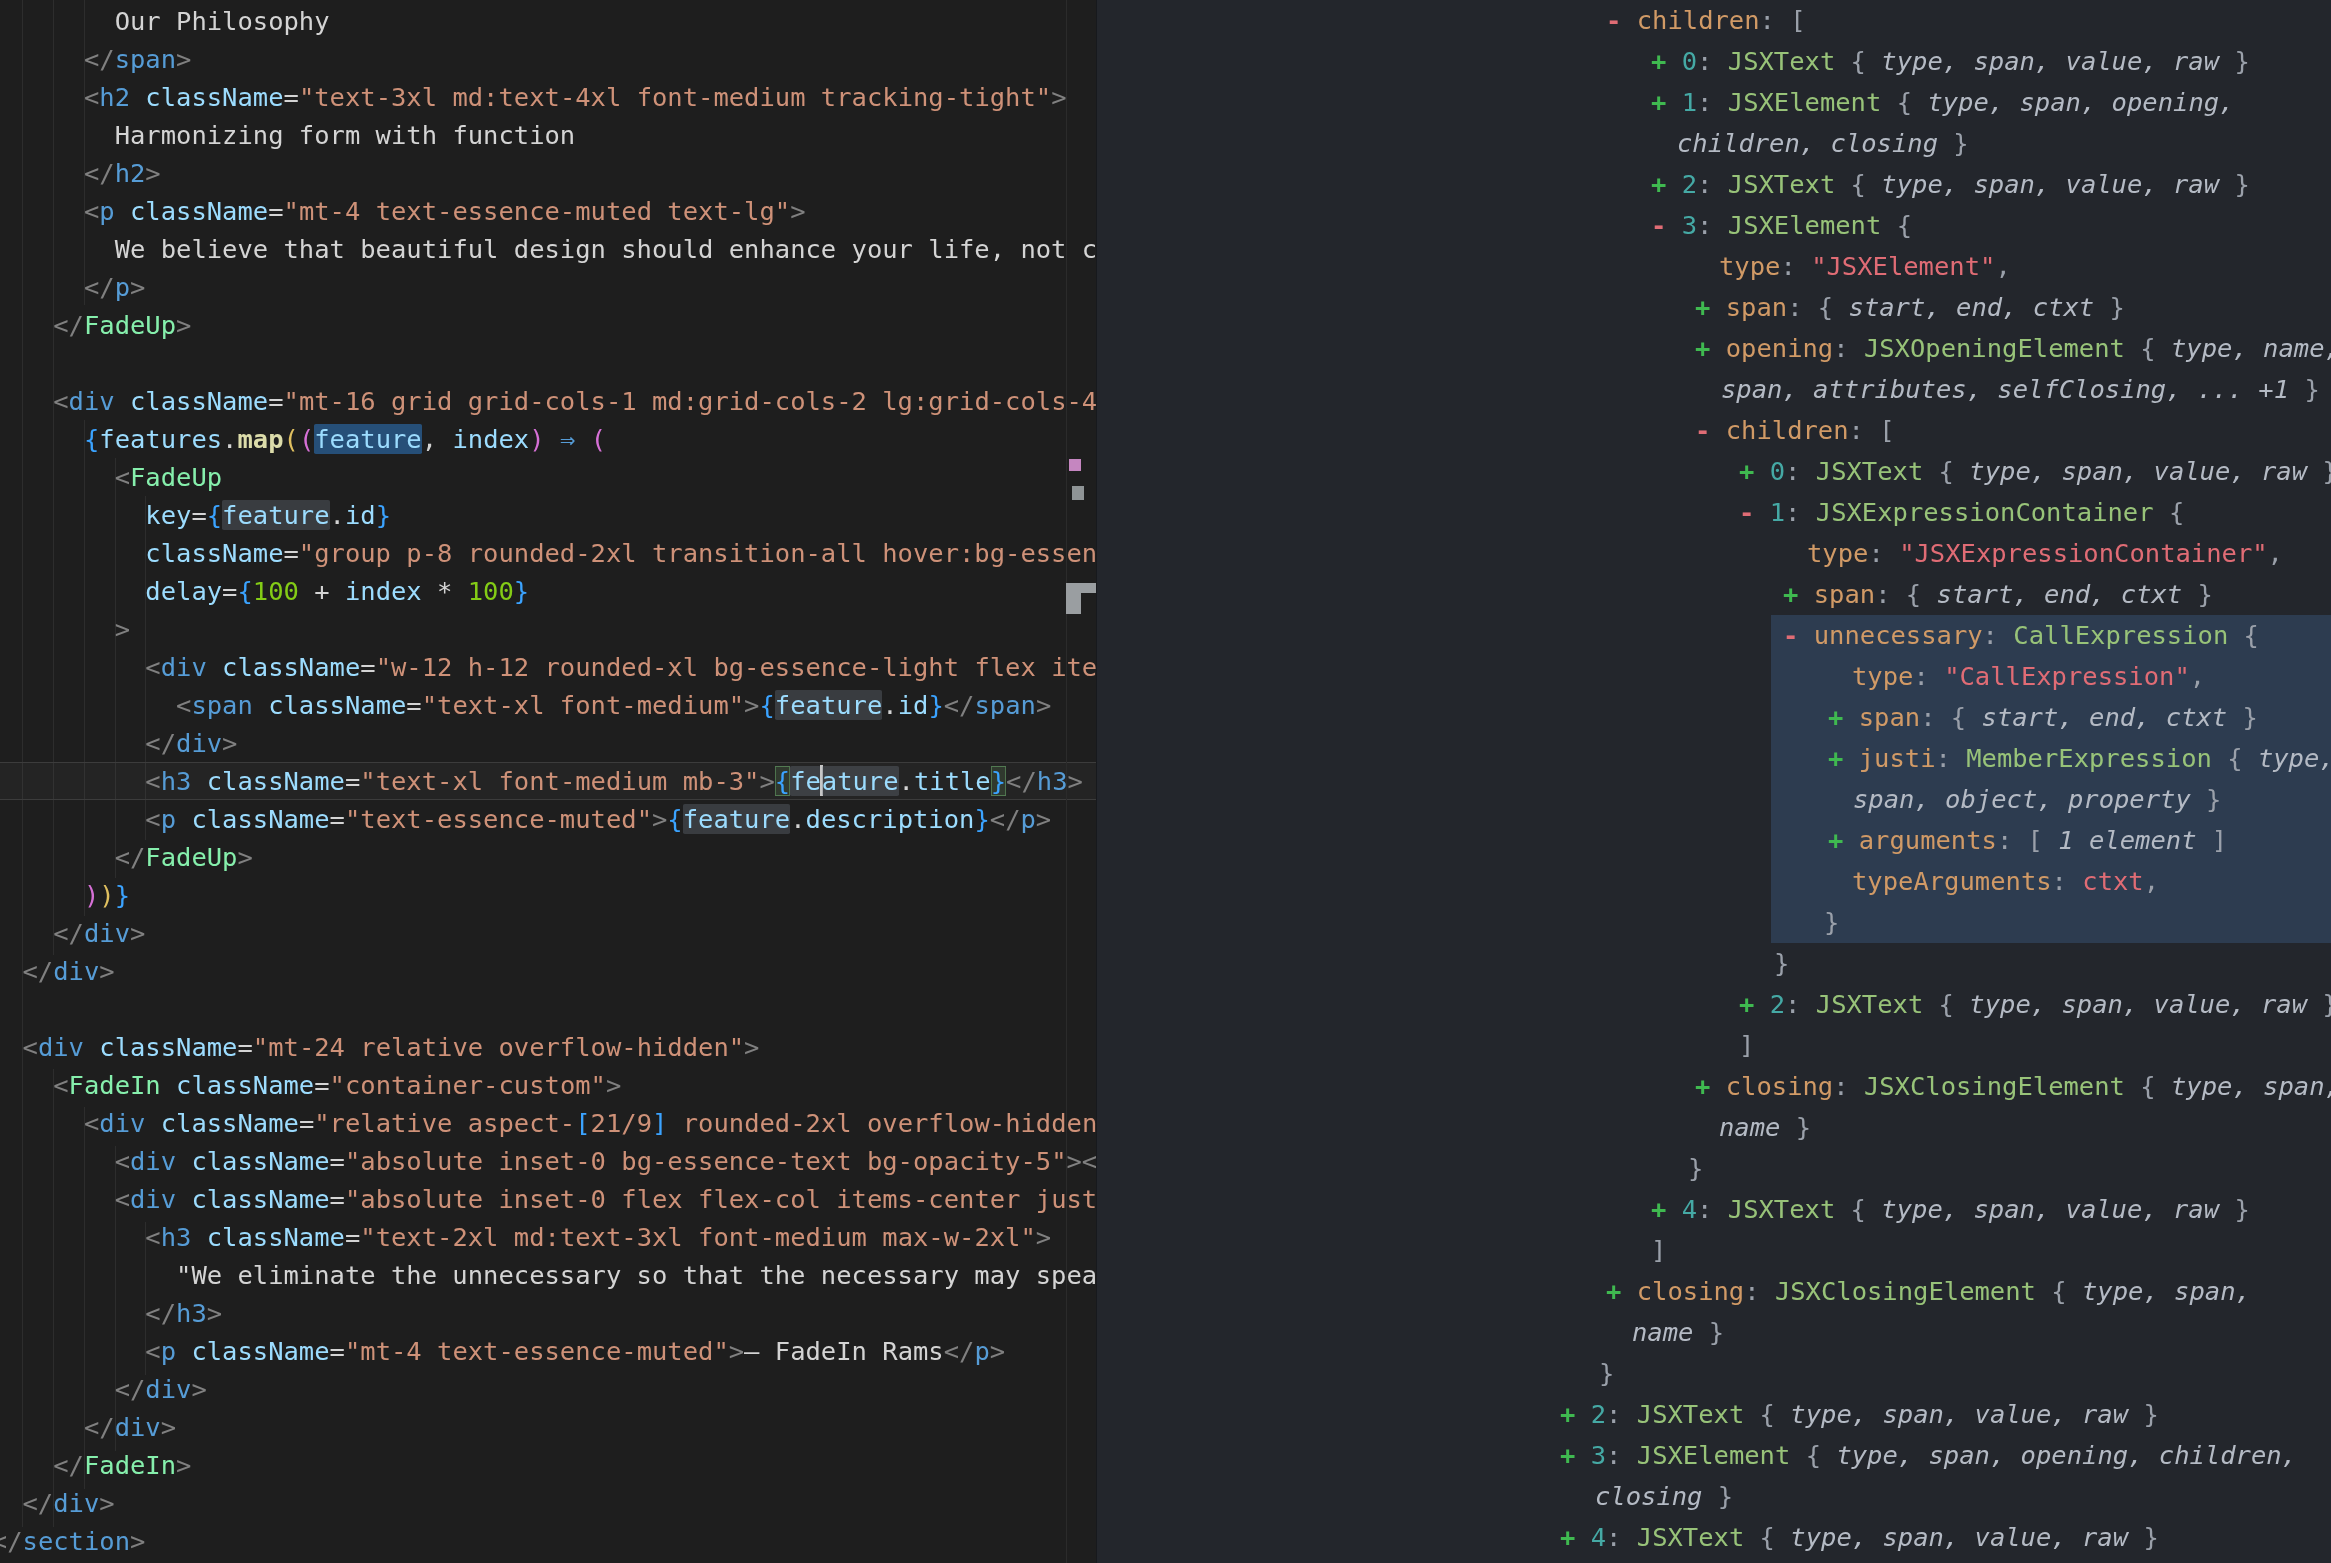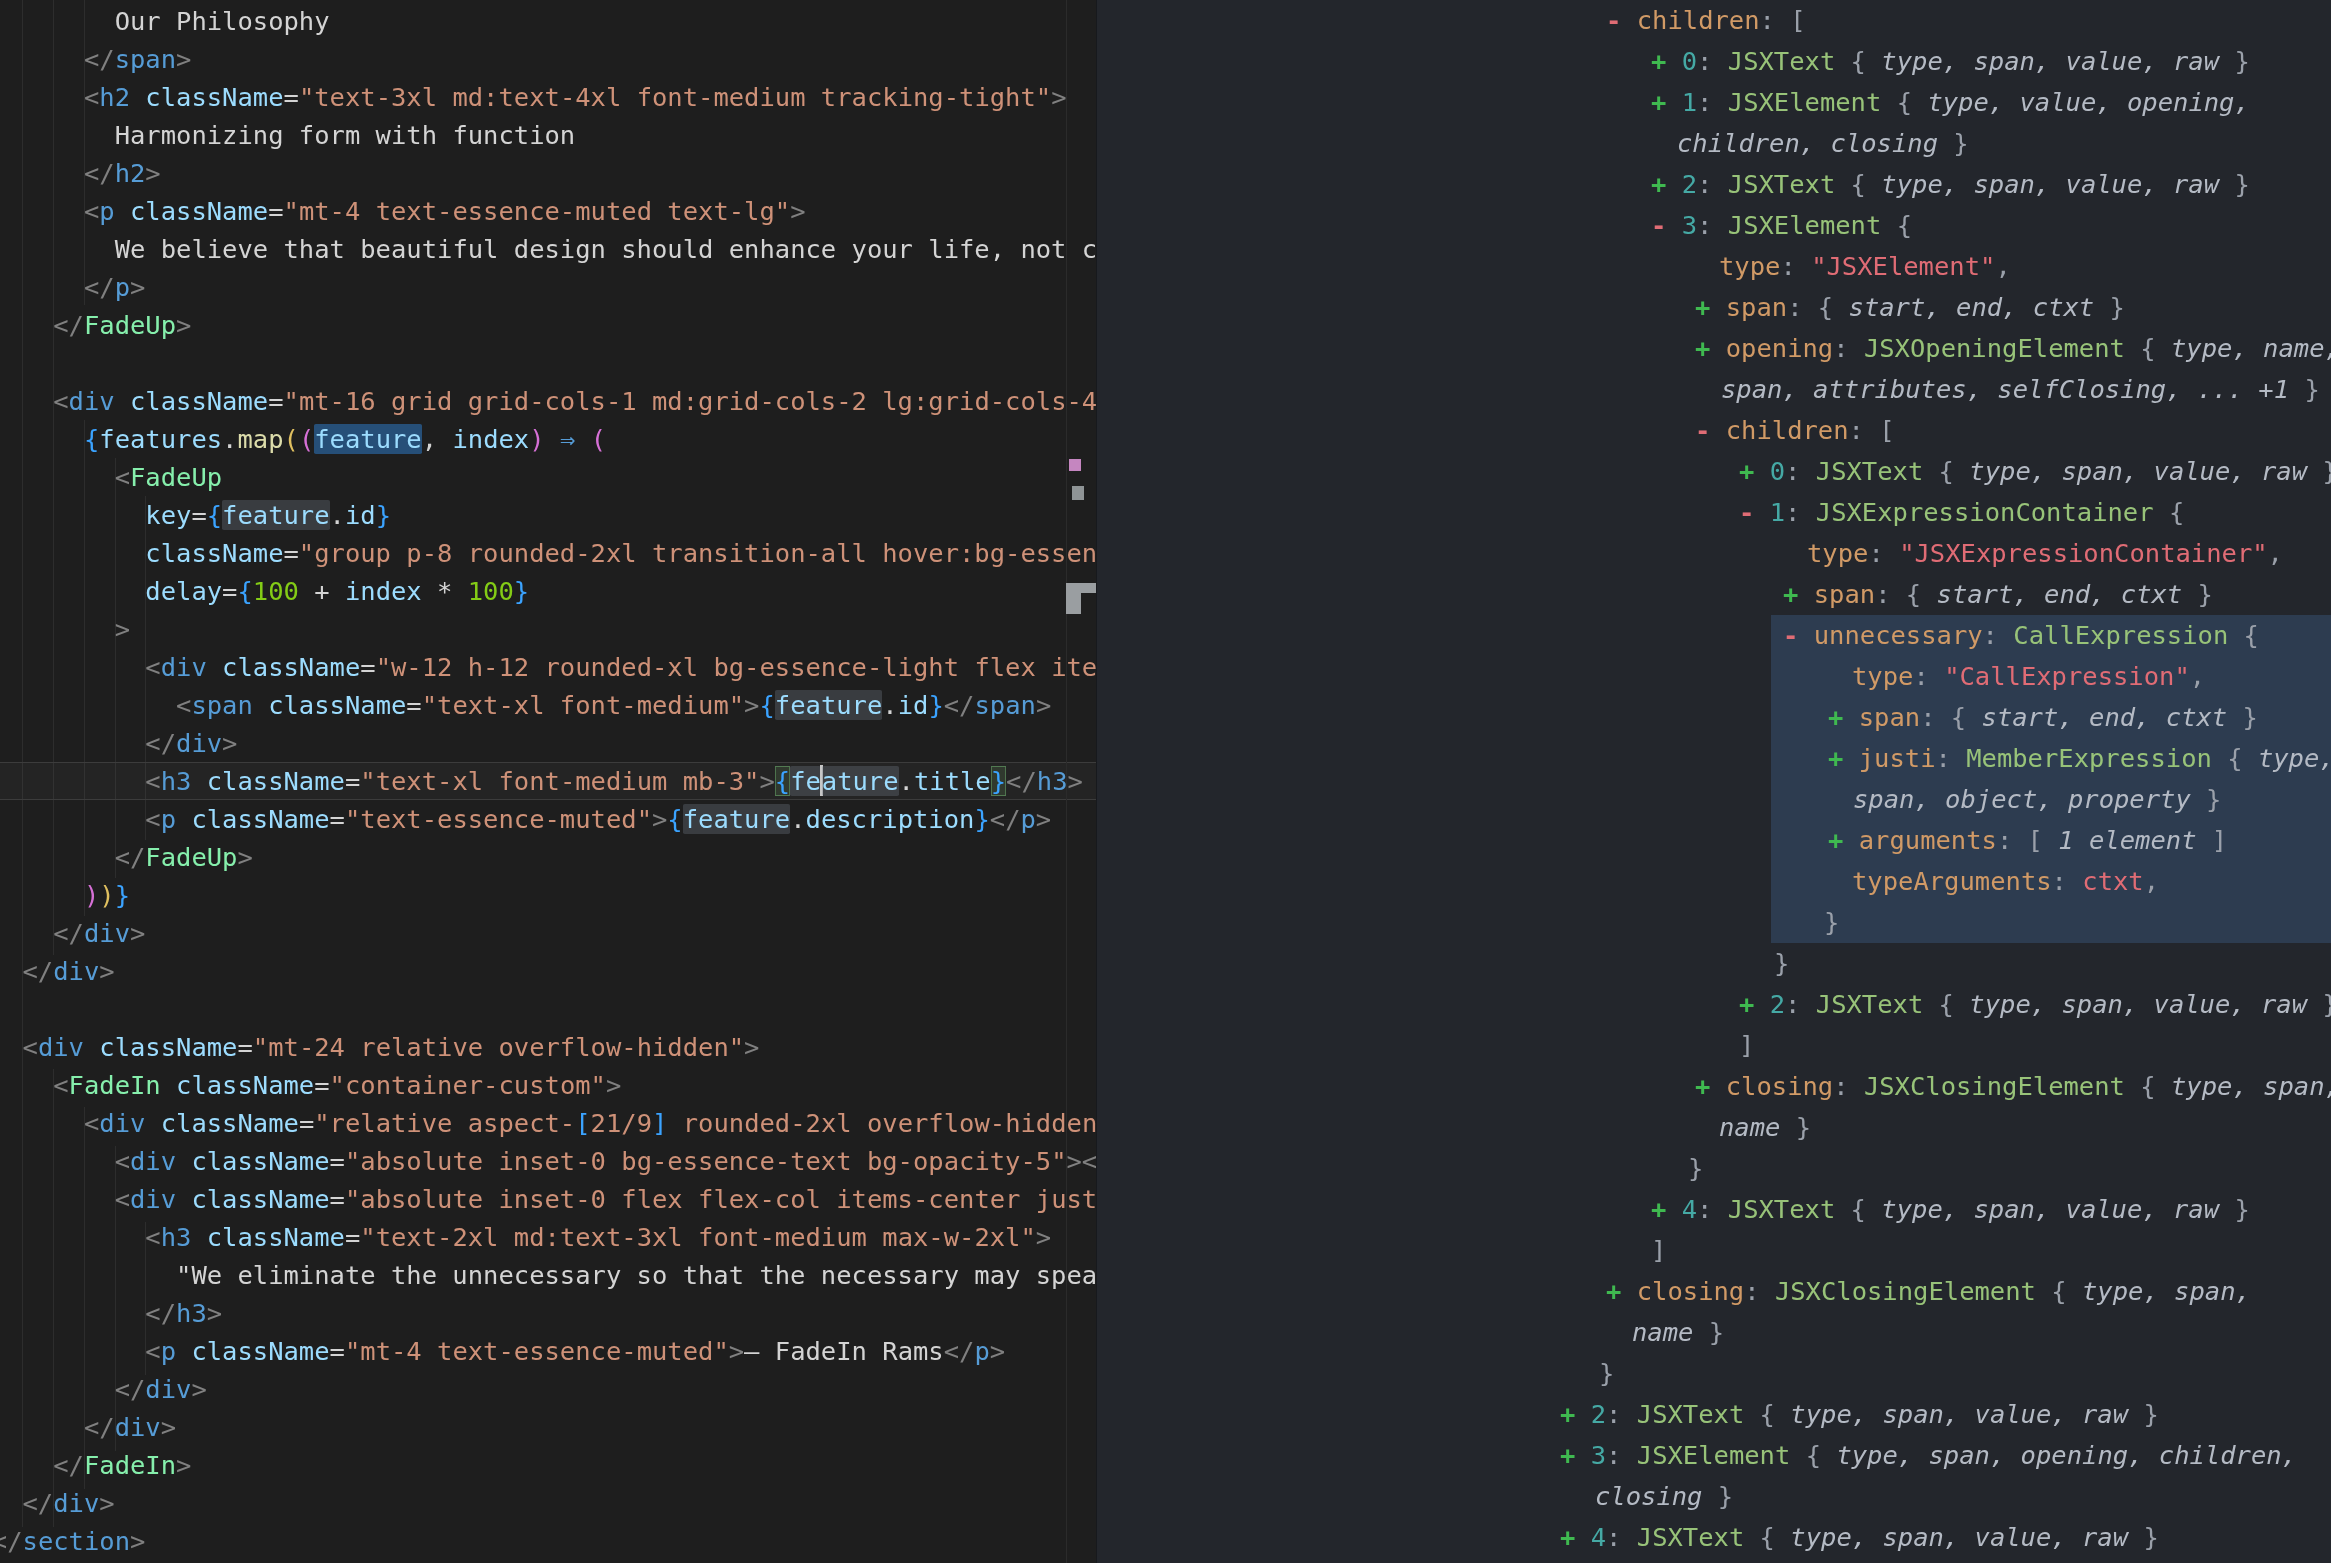--- a/index.html
+++ b/index.html
@@ -12,21 +12,21 @@
              font-size:25.5px;line-height:38px;}
   .cl{height:38px;white-space:pre;position:relative;}
   .cl.cur{background:rgba(255,255,255,0.028);
           box-shadow:inset 0 0.9px 0 #3c3c3c, inset 0 -0.9px 0 #3c3c3c;}
   .guide{position:absolute;width:0.9px;background:#2d2d2d;}
   #edge-line{position:absolute;left:1066px;top:0;width:0.9px;height:1564px;background:#2b2b2b;}
   
   .punc{color:#808080;} .tag{color:#569cd6;} .comp{color:#86efac;}
   .attr{color:#9cdcfe;} .str{color:#ce9178;} .op{color:#d4d4d4;}
   .text{color:#d4d4d4;} .brace{color:#3ba3ff;} .num{color:#84cc16;}
-  .method{color:#dcdcaa;} .py{color:#e0c060;} .pm{color:#d670d6;}
+  .method{color:#dcdcaa;font-weight:bold;} .py{color:#e0c060;} .pm{color:#d670d6;}
   .arrow{color:#569cd6;}
   .sel{background:#264f78;border-radius:1.8px;}
   .wh{background:rgba(110,118,129,0.35);border-radius:1.8px;}
   .bm{background:rgba(90,130,80,0.22);box-shadow:inset 0 0 0 0.9px #527a52;}
   .cursor{display:inline-block;width:2.7px;height:31px;background:#c6c6c6;
           vertical-align:-6.4px;margin:0 -0.9px;}
   
   .mm{position:absolute;}
   
   #right-pane{position:absolute;left:1096px;top:0;width:1236px;height:1564px;
@@ -110,21 +110,21 @@
     <div class="mm" style="left:1069px;top:459px;width:11.8px;height:11.8px;background:#c586c0;"></div>
     <div class="mm" style="left:1072px;top:486px;width:11.8px;height:13.6px;background:#8f9496;"></div>
     <div class="mm" style="left:1066px;top:583px;width:30px;height:10px;background:#9a9ea1;"></div>
     <div class="mm" style="left:1066px;top:593px;width:14.5px;height:21px;background:#9a9ea1;"></div>
   </div>
 
   <div id="right-pane">
     <div id="right-code">
         <div class="rl" style="padding-left: 509px;"><span class="rminus">- </span><span class="rkey">children</span><span class="rpunc">: [</span></div>
         <div class="rl" style="padding-left: 554px;"><span class="rplus">+ </span><span class="ridx">0</span><span class="rpunc">: </span><span class="rtype">JSXText</span><span class="rpunc"> { </span><span class="rit">type, span, value, raw</span><span class="rpunc"> }</span></div>
-        <div class="rl" style="padding-left: 554px;"><span class="rplus">+ </span><span class="ridx">1</span><span class="rpunc">: </span><span class="rtype">JSXElement</span><span class="rpunc"> { </span><span class="rit">type, value, opening,</span></div>
+        <div class="rl" style="padding-left: 554px;"><span class="rplus">+ </span><span class="ridx">1</span><span class="rpunc">: </span><span class="rtype">JSXElement</span><span class="rpunc"> { </span><span class="rit">type, span, opening,</span></div>
         <div class="rl" style="padding-left: 580px;"><span class="rit">children, closing</span><span class="rpunc"> }</span></div>
         <div class="rl" style="padding-left: 554px;"><span class="rplus">+ </span><span class="ridx">2</span><span class="rpunc">: </span><span class="rtype">JSXText</span><span class="rpunc"> { </span><span class="rit">type, span, value, raw</span><span class="rpunc"> }</span></div>
         <div class="rl" style="padding-left: 554px;"><span class="rminus">- </span><span class="ridx">3</span><span class="rpunc">: </span><span class="rtype">JSXElement</span><span class="rpunc"> {</span></div>
         <div class="rl" style="padding-left: 622px;"><span class="rkey">type</span><span class="rpunc">: </span><span class="rstr">"JSXElement"</span><span class="rpunc">,</span></div>
         <div class="rl" style="padding-left: 598px;"><span class="rplus">+ </span><span class="rkey">span</span><span class="rpunc">: { </span><span class="rit">start, end, ctxt</span><span class="rpunc"> }</span></div>
         <div class="rl" style="padding-left: 598px;"><span class="rplus">+ </span><span class="rkey">opening</span><span class="rpunc">: </span><span class="rtype">JSXOpeningElement</span><span class="rpunc"> { </span><span class="rit">type, name,</span></div>
         <div class="rl" style="padding-left: 624px;"><span class="rit">span, attributes, selfClosing, ... +1</span><span class="rpunc"> }</span></div>
         <div class="rl" style="padding-left: 598px;"><span class="rminus">- </span><span class="rkey">children</span><span class="rpunc">: [</span></div>
         <div class="rl" style="padding-left: 642px;"><span class="rplus">+ </span><span class="ridx">0</span><span class="rpunc">: </span><span class="rtype">JSXText</span><span class="rpunc"> { </span><span class="rit">type, span, value, raw</span><span class="rpunc"> }</span></div>
         <div class="rl" style="padding-left: 642px;"><span class="rminus">- </span><span class="ridx">1</span><span class="rpunc">: </span><span class="rtype">JSXExpressionContainer</span><span class="rpunc"> {</span></div>

